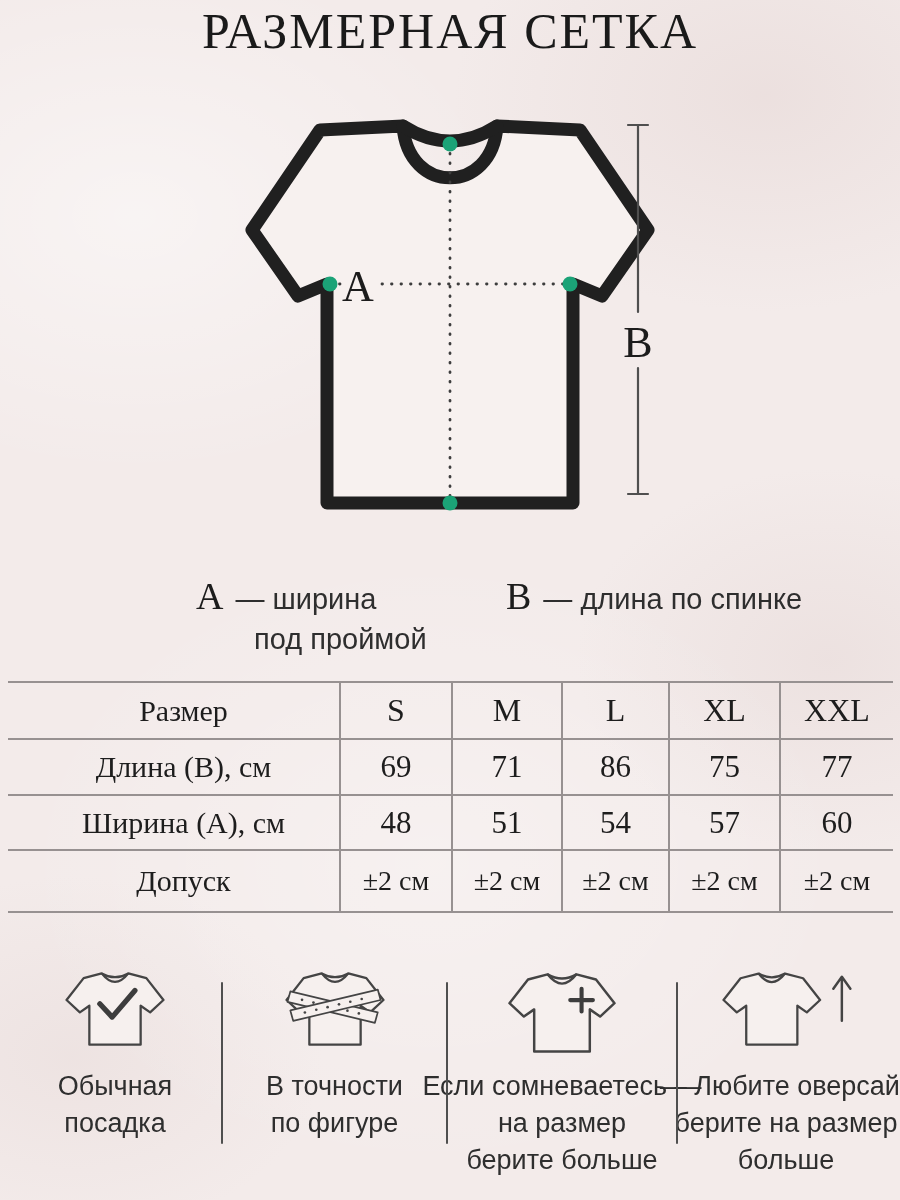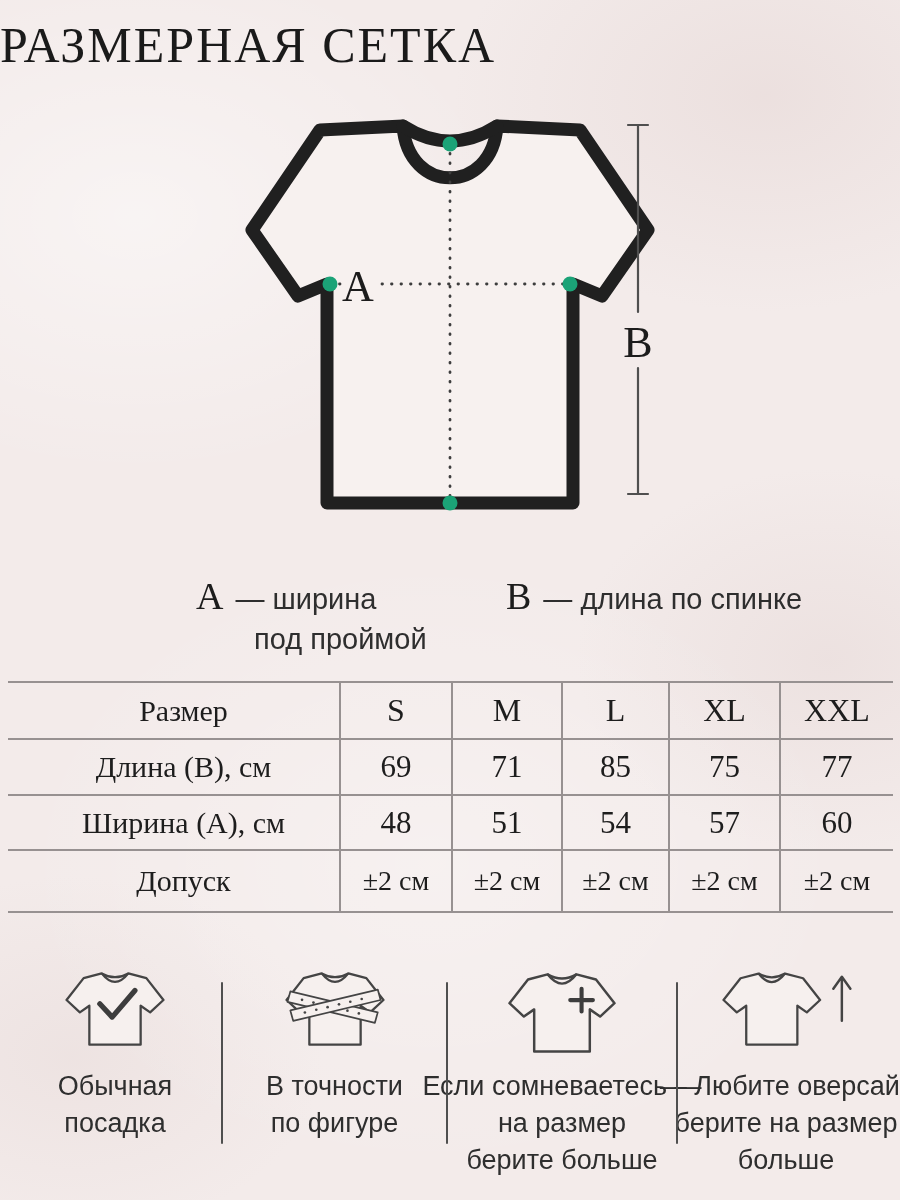--- a/index.html
+++ b/index.html
@@ -12,21 +12,22 @@
       radial-gradient(ellipse 600px 420px at 15% 18%, rgba(255,255,255,0.45), rgba(255,255,255,0) 62%),
       radial-gradient(ellipse 520px 360px at 85% 8%, rgba(224,206,204,0.38), rgba(224,206,204,0) 60%),
       radial-gradient(ellipse 700px 520px at 48% 72%, rgba(255,255,255,0.30), rgba(255,255,255,0) 60%),
       radial-gradient(ellipse 420px 320px at 92% 55%, rgba(221,203,201,0.30), rgba(221,203,201,0) 60%),
       radial-gradient(ellipse 420px 300px at 8% 88%, rgba(223,206,204,0.28), rgba(223,206,204,0) 60%);
     font-family:"Liberation Sans", sans-serif;
     color:#1f1f1f;
   }
 
   .page-title{
-    position:absolute;top:16px;left:0;width:900px;
+    position:absolute;top:2px;left:0;width:900px;
+    text-align:center;
     font-family:"Liberation Serif", serif;
     font-size:50px;font-weight:400;
     letter-spacing:2px;
     color:#1a1a1a;
     margin:0;
   }
 
   .diagram-svg{position:absolute;left:240px;top:100px;width:420px;height:420px;}
   .diagram-label{
     font-family:"Liberation Serif", serif;
@@ -138,21 +139,21 @@
       <td class="td-val">S</td>
       <td class="td-val">M</td>
       <td class="td-val">L</td>
       <td class="td-val">XL</td>
       <td class="td-val">XXL</td>
     </tr>
     <tr style="height:56px">
       <td class="td-label">Длина (B), см</td>
       <td class="td-val">69</td>
       <td class="td-val">71</td>
-      <td class="td-val">85</td>
+      <td class="td-val">86</td>
       <td class="td-val">75</td>
       <td class="td-val">77</td>
     </tr>
     <tr style="height:55px">
       <td class="td-label">Ширина (A), см</td>
       <td class="td-val">48</td>
       <td class="td-val">51</td>
       <td class="td-val">54</td>
       <td class="td-val">57</td>
       <td class="td-val">60</td>

